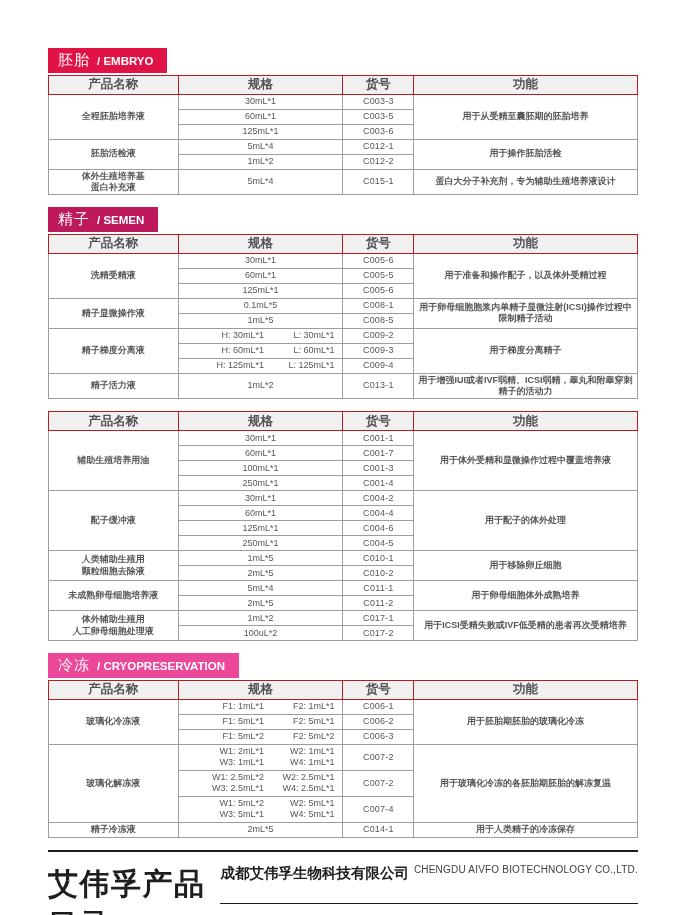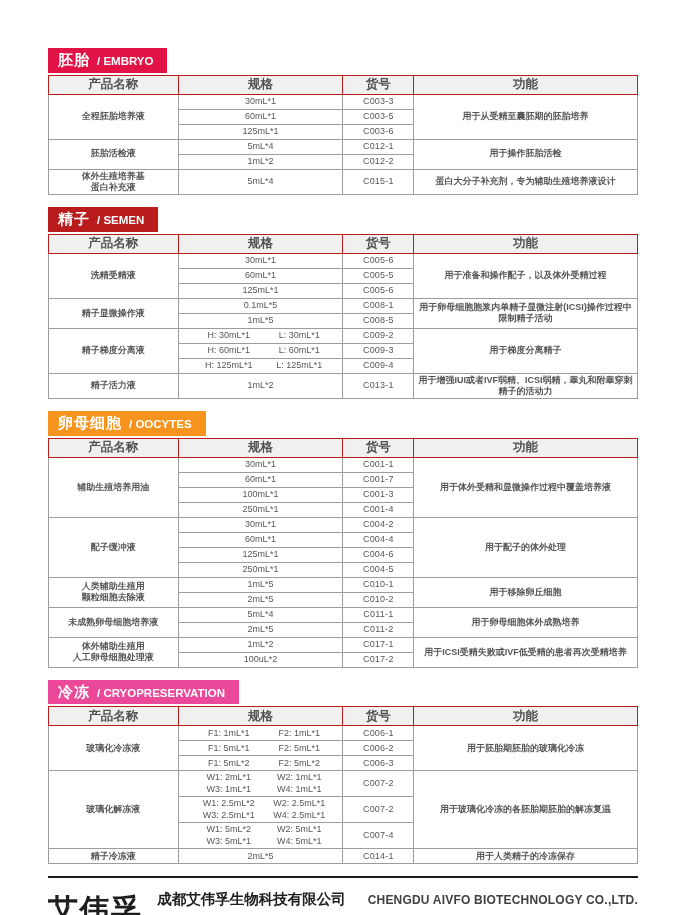--- a/index.html
+++ b/index.html
@@ -7,52 +7,52 @@
     width:679px;height:915px;background:#ffffff;
     font-family:"Liberation Sans","DejaVu Sans",sans-serif;
     color:#565759;-webkit-font-smoothing:antialiased;
   }
   .page{position:relative;width:679px;height:915px;overflow:hidden;background:#fff;}
   .content{margin:48px 41px 0 48px;width:590px;}
 
   
   .cat{margin-bottom:12px;}
   .cat-header{display:inline-block;color:#fff;padding:3px 14px 4px 10px;line-height:1.1;}
-  .cat-zh{font-size:15px;font-weight:bold;letter-spacing:1px;margin-top:22px;}
+  .cat-zh{font-size:15px;font-weight:normal;letter-spacing:1px;margin-top:22px;}
   .cat-en{font-size:11.5px;font-weight:bold;margin-left:7px;margin-top:36px;}
 
   table.products{
     border-collapse:collapse;width:100%;table-layout:fixed;
     margin-top:2px;border:1.5px solid #85878A;background:#fff;
   }
   table.products th{
     background:#F0F0F1;color:#515254;font-size:12.5px;font-weight:bold;
     height:18px;border:1px solid #b91c1c;padding:0 2px;
   }
   table.products td{
     border:1px solid #9B9DA0;font-size:9px;text-align:center;
     height:12px;padding:1px 4px;line-height:1.25;color:#565759;
   }
   td.name{font-size:10px;font-weight:bold;color:#4B4C4E;line-height:1.3;margin-top:22px;}
   td.fn{font-size:9px;font-weight:bold;color:#4B4C4E;padding:1px 8px;line-height:1.4;}
   td.spec.multi{padding:1px 8px 1px 15px;}
-  .spec-line{display:grid;grid-template-columns:1fr 1fr;text-align:center;line-height:11.5px;}
+  .spec-line{display:grid;grid-template-columns:1fr 1fr;text-align:right;line-height:11.5px;}
   td.code{letter-spacing:0.2px;}
 
   
   .footer{
     margin:12px 41px 0 48px;width:590px;border-top:2px solid #1B1B1C;
     padding-top:12px;display:flex;
   }
   .footer-left{width:250px;}
   .catalog-title{font-size:30px;font-weight:bold;color:#1E1E1F;letter-spacing:1.5px;}
   .footer-right{flex:1;position:relative;}
-  .company-row{border-bottom:1.5px solid #1B1B1C;padding-bottom:12px;display:flex;align-items:center;gap:22px;white-space:nowrap;}
+  .company-row{border-bottom:1.5px solid #1B1B1C;padding-bottom:20px;display:flex;align-items:flex-start;gap:5px;white-space:nowrap;}
   .company-zh{font-size:14.5px;font-weight:bold;color:#1E1E1F;}
-  .company-en{font-size:12px;font-weight:bold;color:#3F4042;letter-spacing:0.2px;}
+  .company-en{font-size:10px;font-weight:normal;color:#3F4042;letter-spacing:0.2px;}
 </style>
 </head>
 <body>
 
 <div class="page">
   <div class="content">
 
     <section class="cat">
       <div class="cat-header" style="background: rgb(225, 18, 70);">
         <span class="cat-zh">胚胎</span><span class="cat-en">/ EMBRYO</span>
@@ -101,21 +101,21 @@
               <td class="name" rowspan="1">体外生殖培养基<br>蛋白补充液</td>
               <td class="spec">5mL*4</td>
               <td class="code">C015-1</td>
               <td class="fn" rowspan="1">蛋白大分子补充剂，专为辅助生殖培养液设计</td>
             </tr>
           </tbody>
         </table>
     </section>
 
     <section class="cat">
-      <div class="cat-header" style="background: #b91c1c;">
+      <div class="cat-header" style="background: #be185d;">
         <span class="cat-zh">精子</span><span class="cat-en">/ SEMEN</span>
       </div>
       <table class="products">
           <colgroup>
             <col style="width: 22%;">
             <col style="width: 28%;">
             <col style="width: 12%;">
             <col style="width: 38%;">
           </colgroup>
           <thead>
@@ -184,23 +184,20 @@
               <td class="name" rowspan="1">精子活力液</td>
               <td class="spec">1mL*2</td>
               <td class="code">C013-1</td>
               <td class="fn" rowspan="1">用于增强IUI或者IVF弱精、ICSI弱精，睾丸和附睾穿刺精子的活动力</td>
             </tr>
           </tbody>
         </table>
     </section>
 
     <section class="cat">
-      <div class="cat-header" style="background: rgb(247, 148, 29);">
-        <span class="cat-zh">卵母细胞</span><span class="cat-en">/ OOCYTES</span>
-      </div>
       <table class="products">
           <colgroup>
             <col style="width: 22%;">
             <col style="width: 28%;">
             <col style="width: 12%;">
             <col style="width: 38%;">
           </colgroup>
           <thead>
             <tr>
               <th>产品名称</th>

